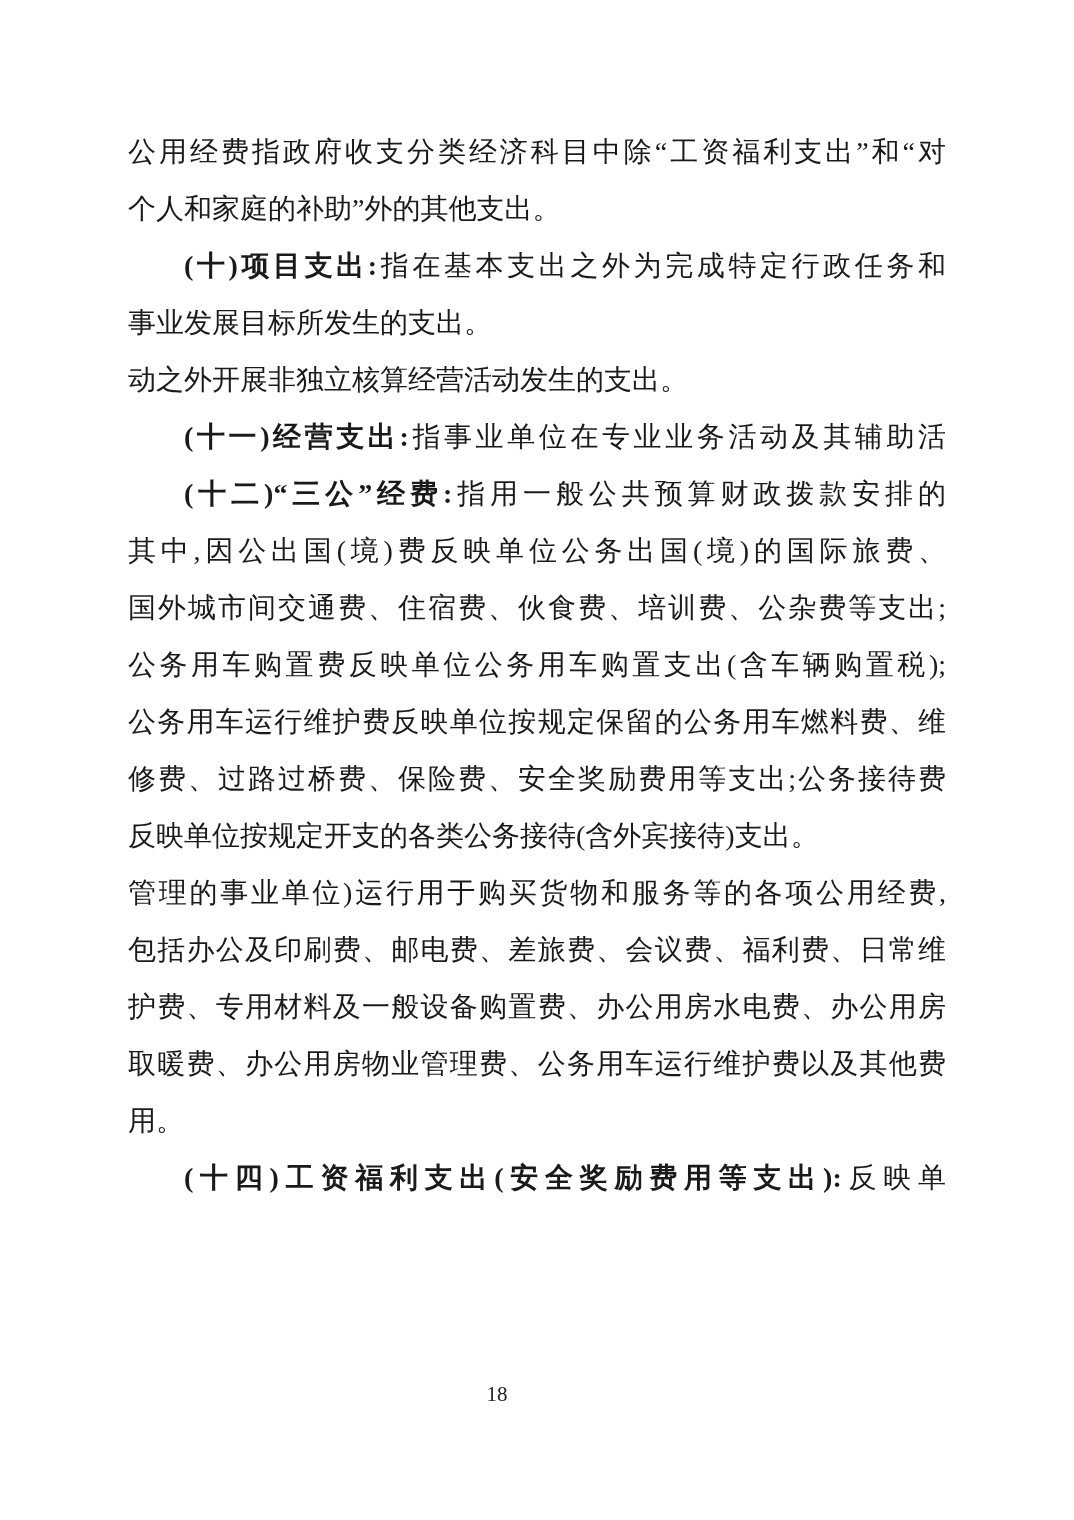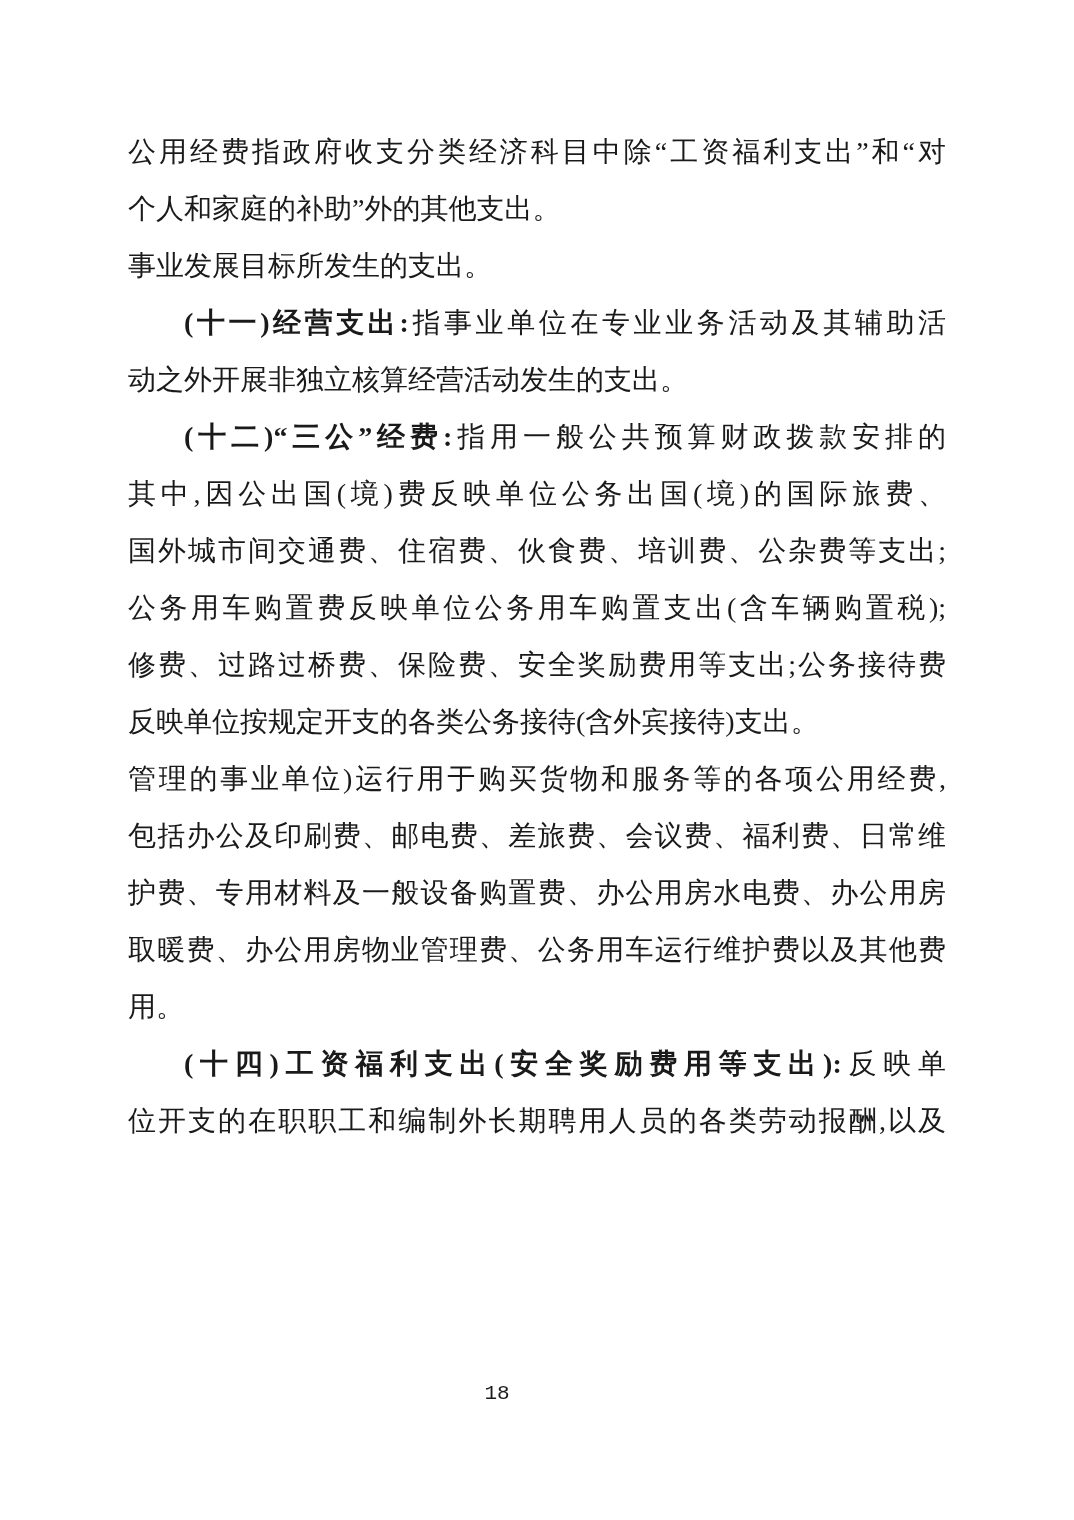--- a/index.html
+++ b/index.html
@@ -42,41 +42,41 @@
   .pagenum {
     position: absolute;
     left: 0;
     right: 0;
     top: 1378px;
     height: 32px;
     line-height: 32px;
     text-align: center;
     font-size: 21px;
     color: #1a1a1a;
-    font-family: Liberation Mono, monospace;
   }
 </style>
 </head>
 <body>
 
 <div class="page">
   <div class="content" id="doc-body">
       <div class="line"><span>公用经费指政府收支分类经济科目中除“工资福利支出”和“对</span></div>
       <div class="line short"><span>个人和家庭的补助”外的其他支出。</span></div>
+      <div class="line indent"><span class="term">(十)项目支出:</span><span>指在基本支出之外为完成特定行政任务和</span></div>
       <div class="line short"><span>事业发展目标所发生的支出。</span></div>
+      <div class="line short"><span>动之外开展非独立核算经营活动发生的支出。</span></div>
       <div class="line indent"><span class="term">(十一)经营支出:</span><span>指事业单位在专业业务活动及其辅助活</span></div>
-      <div class="line short"><span>动之外开展非独立核算经营活动发生的支出。</span></div>
       <div class="line indent"><span class="term">(十二)“三公”经费:</span><span>指用一般公共预算财政拨款安排的</span></div>
       <div class="line"><span>其中,因公出国(境)费反映单位公务出国(境)的国际旅费、</span></div>
       <div class="line"><span>国外城市间交通费、住宿费、伙食费、培训费、公杂费等支出;</span></div>
       <div class="line"><span>公务用车购置费反映单位公务用车购置支出(含车辆购置税);</span></div>
+      <div class="line"><span>公务用车运行维护费反映单位按规定保留的公务用车燃料费、维</span></div>
       <div class="line"><span>修费、过路过桥费、保险费、安全奖励费用等支出;公务接待费</span></div>
       <div class="line short"><span>反映单位按规定开支的各类公务接待(含外宾接待)支出。</span></div>
       <div class="line"><span>管理的事业单位)运行用于购买货物和服务等的各项公用经费,</span></div>
       <div class="line"><span>包括办公及印刷费、邮电费、差旅费、会议费、福利费、日常维</span></div>
       <div class="line"><span>护费、专用材料及一般设备购置费、办公用房水电费、办公用房</span></div>
       <div class="line"><span>取暖费、办公用房物业管理费、公务用车运行维护费以及其他费</span></div>
       <div class="line short"><span>用。</span></div>
       <div class="line indent"><span class="term">(十四)工资福利支出(安全奖励费用等支出):</span><span>反映单</span></div>
-      <div class="line"><span>位开支的在职职工和编制外长期聘用人员的各类劳动报酬,以及</span></div>
     </div>
   <div class="pagenum">18</div>
 </div>
 
 </body></html>

